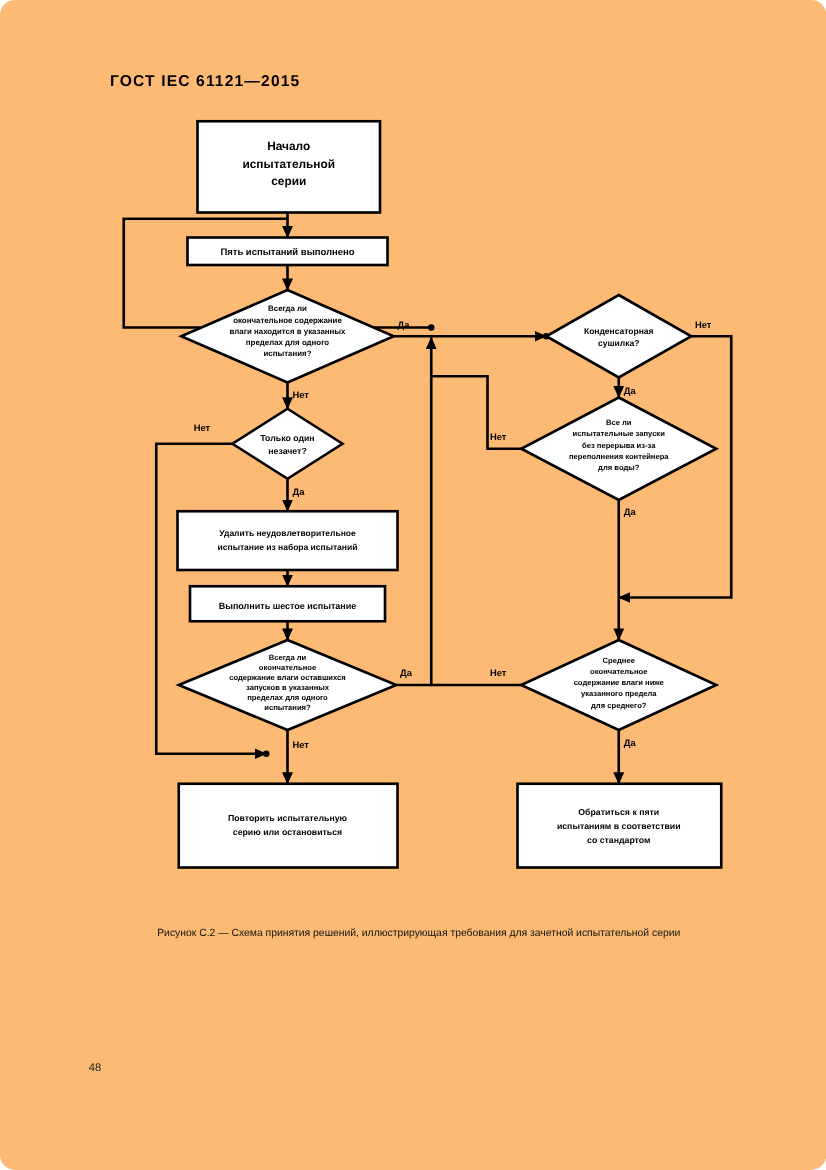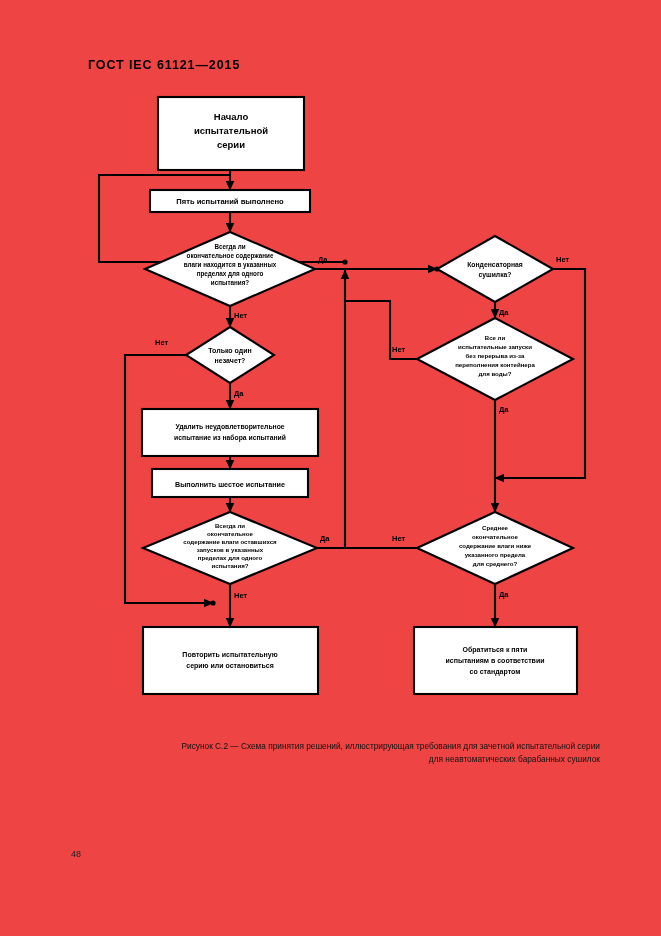--- a/index.html
+++ b/index.html
@@ -13,42 +13,43 @@
     font-family: "Liberation Sans", sans-serif;
     color: #000000;
     position: relative;
     overflow: hidden;
   }
   #page {
     position: absolute;
     left: 0; top: 0;
     width: 661px;
     height: 936px;
-    background: #ef4444;
+    background: #fdba74;
+    border-radius: 12px;
   }
   #header-title {
     position: absolute;
     left: 88px;
     top: 58px;
     font-size: 12.5px;
     font-weight: bold;
     letter-spacing: 0.9px;
     white-space: nowrap;
   }
   #flow-svg {
     position: absolute;
     left: 0;
     top: 0;
   }
   #figure-caption {
     position: absolute;
     left: 70px;
     top: 740px;
     width: 530px;
-    text-align: right;
+    text-align: center;
     font-size: 8.3px;
     line-height: 13px;
     color: #111;
   }
   #page-number {
     position: absolute;
     left: 71px;
     top: 849px;
     font-size: 9px;
     color: #222;
@@ -233,18 +234,17 @@
       <text class="edge-label" x="499" y="412">Да</text>
       <text class="edge-label" x="392" y="352">Нет</text>
       <text class="edge-label" x="499" y="597">Да</text>
       <text class="edge-label" x="392" y="541">Нет</text>
     </g>
 
   </svg>
 
   <div id="figure-caption">
     <div>Рисунок С.2 — Схема принятия решений, иллюстрирующая требования для зачетной испытательной серии</div>
-    <div>для неавтоматических барабанных сушилок</div>
   </div>
 
   <div id="page-number">48</div>
 
 </div>
 
 </body></html>

